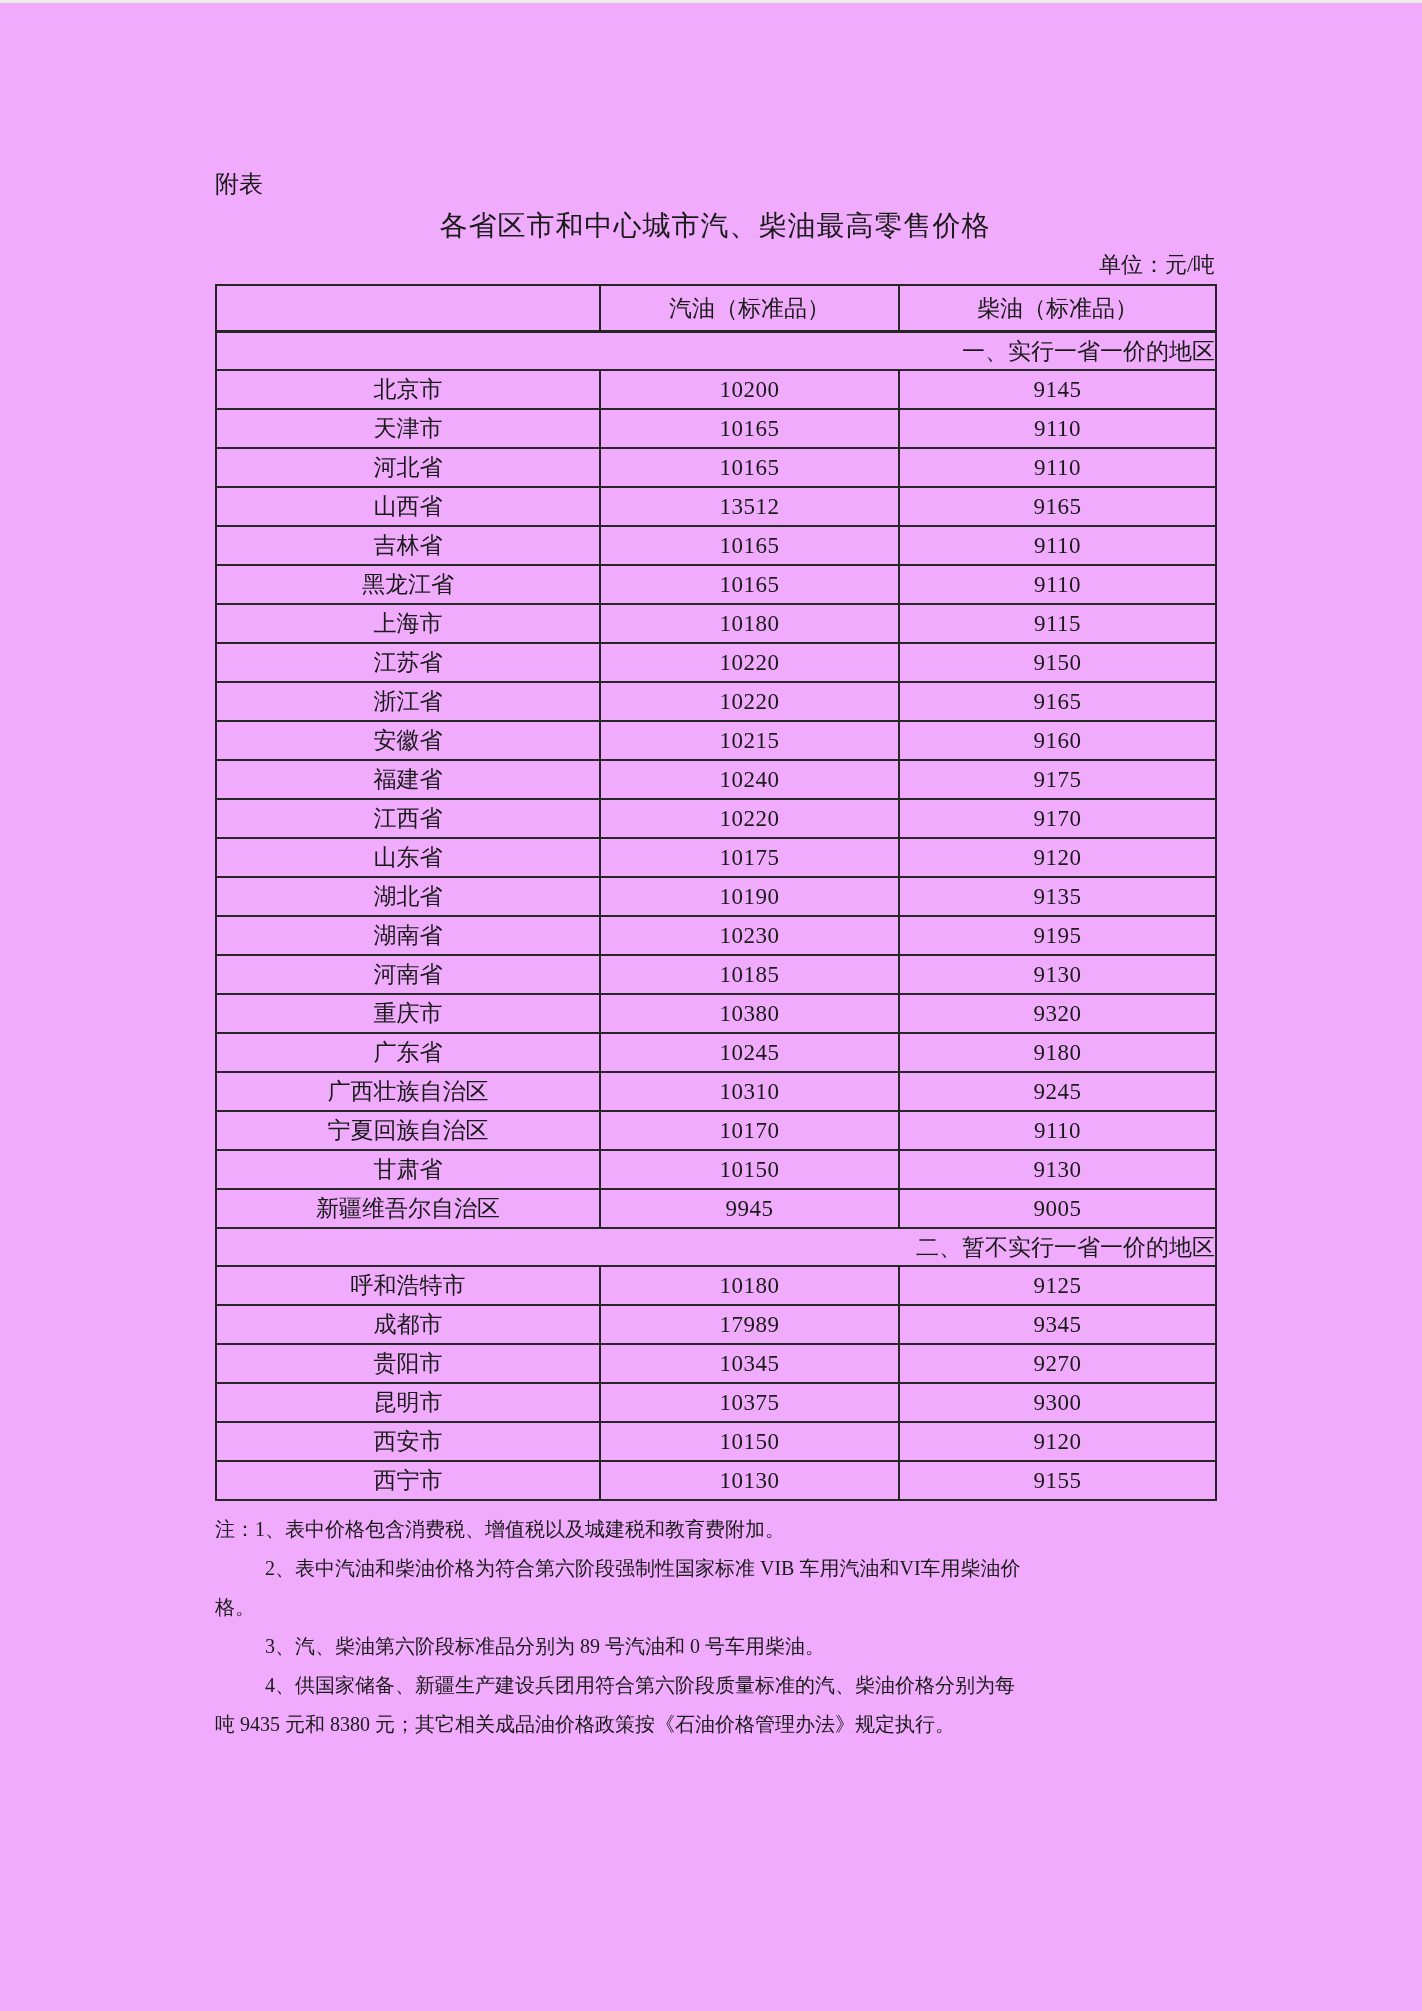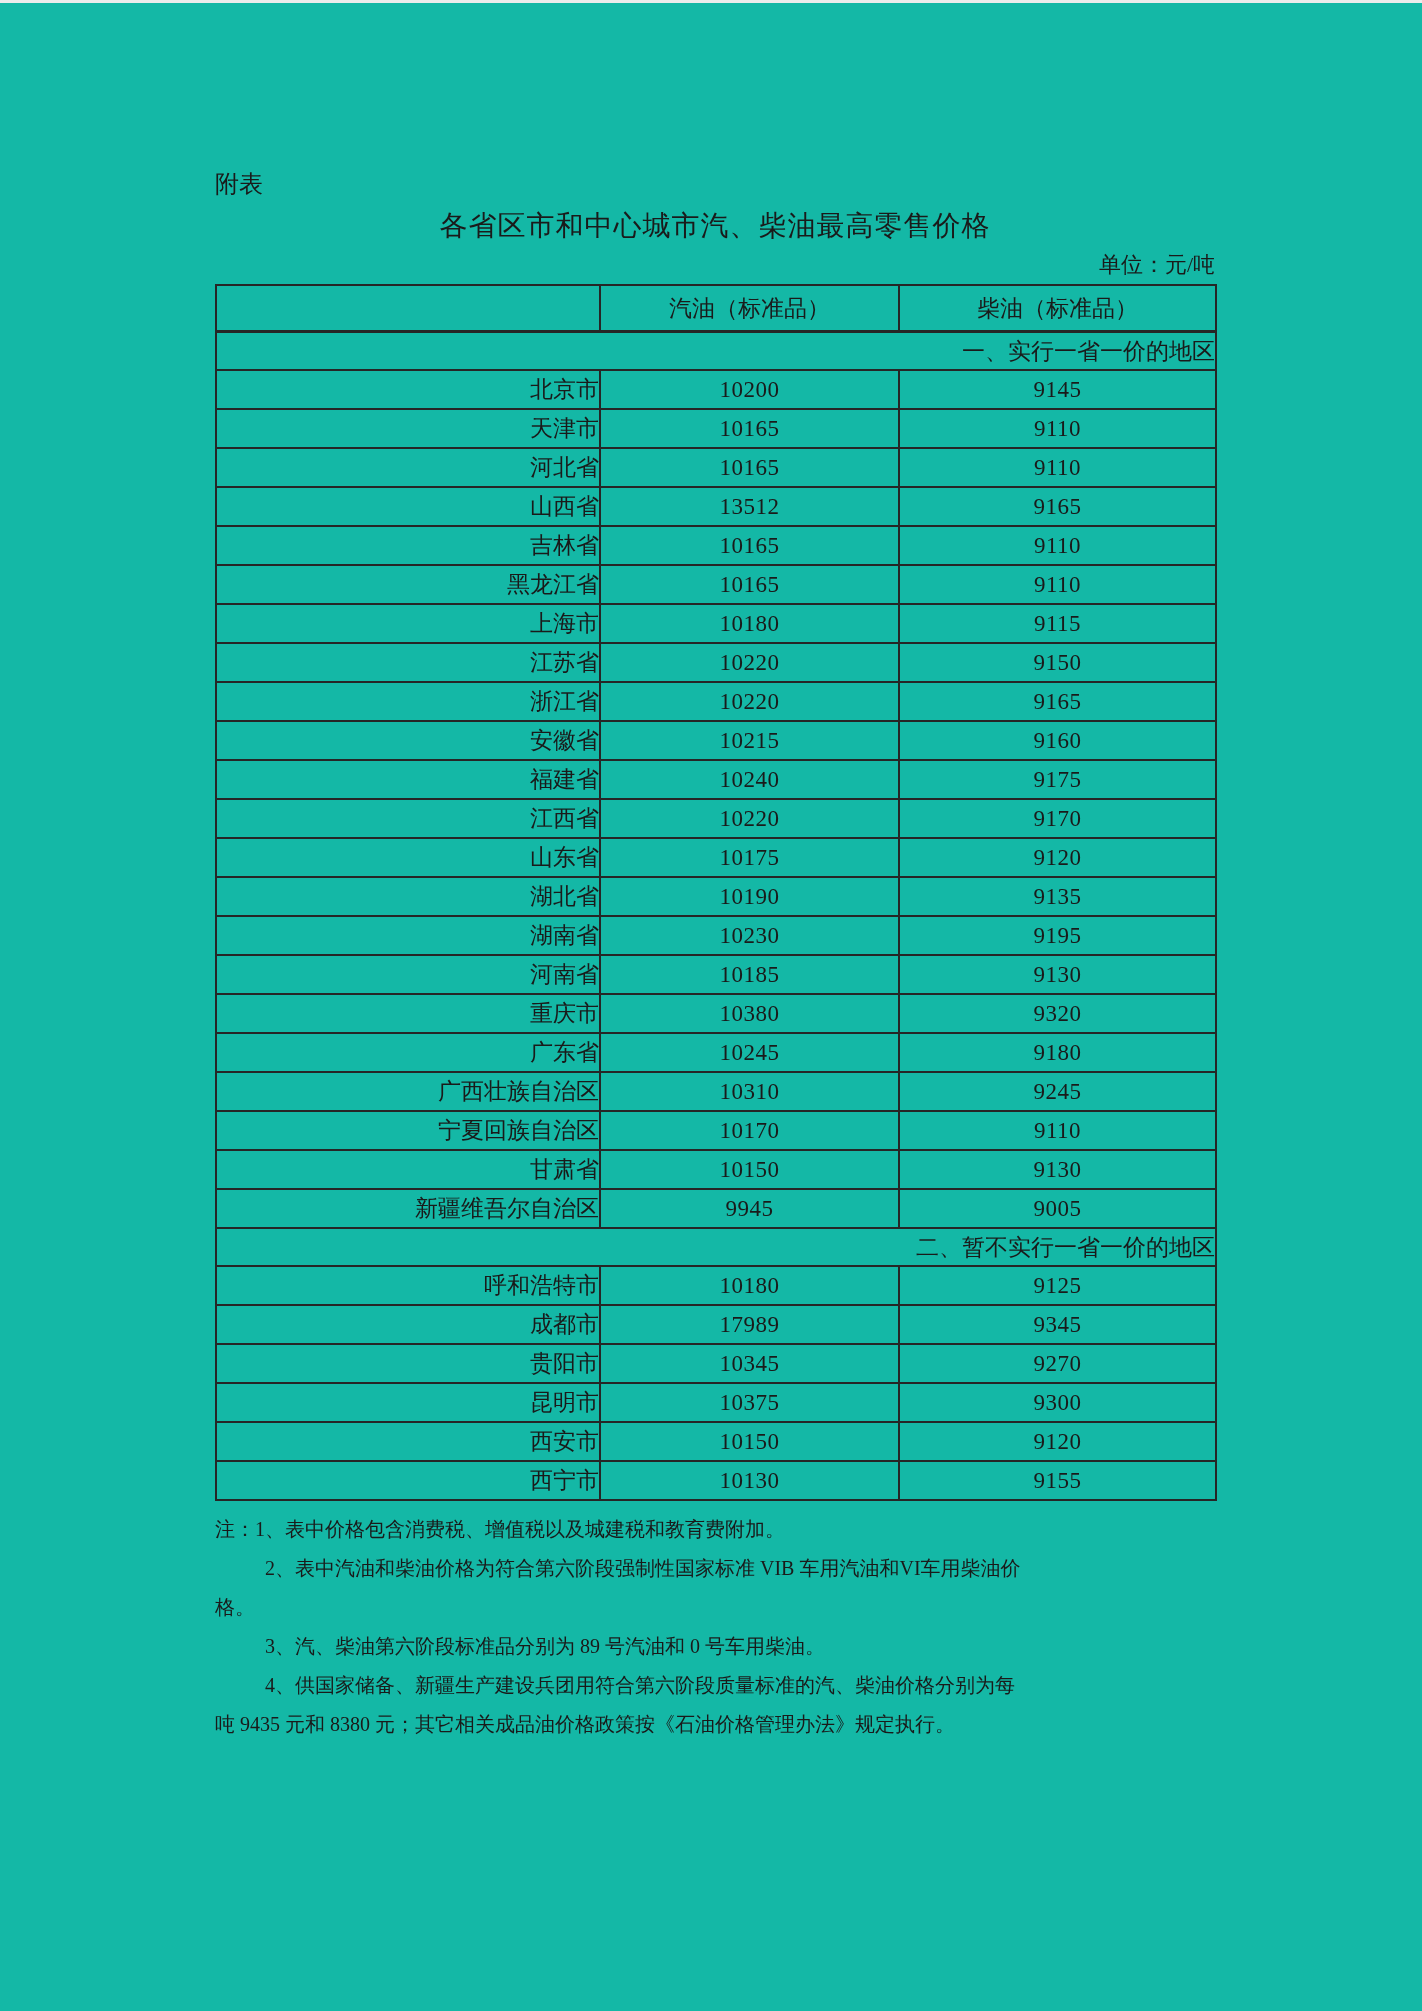--- a/index.html
+++ b/index.html
@@ -1,20 +1,20 @@
 <!DOCTYPE html>
 <html><head>
 <meta charset="utf-8">
 <style>
   html, body { margin: 0; padding: 0; background: #ffffff; }
   .page {
     position: relative;
     width: 1422px;
     height: 2011px;
-    background: #14b8a6;
+    background: #f0abfc;
     font-family: "Liberation Serif", "DejaVu Serif", serif;
     color: #1a1a1a;
     overflow: hidden;
   }
   .page::before {
     content: "";
     position: absolute;
     top: 0; left: 0; right: 0;
     height: 3px;
     background: #ececec;
@@ -67,21 +67,21 @@
     border-bottom-width: 3px;
   }
   tr.section-row td {
     height: 36px;
     text-align: right;
     padding-left: 6px;
     margin-left: 48px;
   }
   tr.data-row { height: 39px; }
   td.region {
-    text-align: right;
+    text-align: center;
     padding-left: 72px;
     margin-top: 39px;
   }
   td.price {
     text-align: center;
     letter-spacing: 0.5px;
   }
   .notes {
     margin-top: 9px;
     font-size: 20px;

